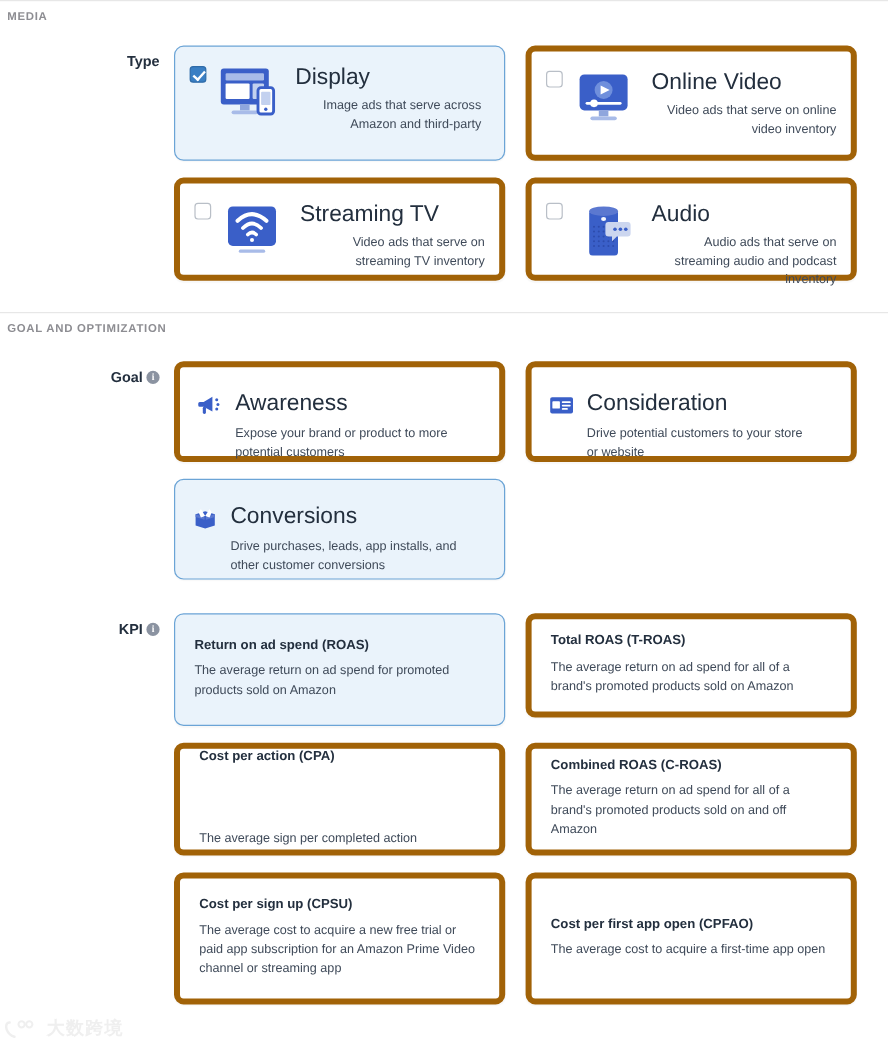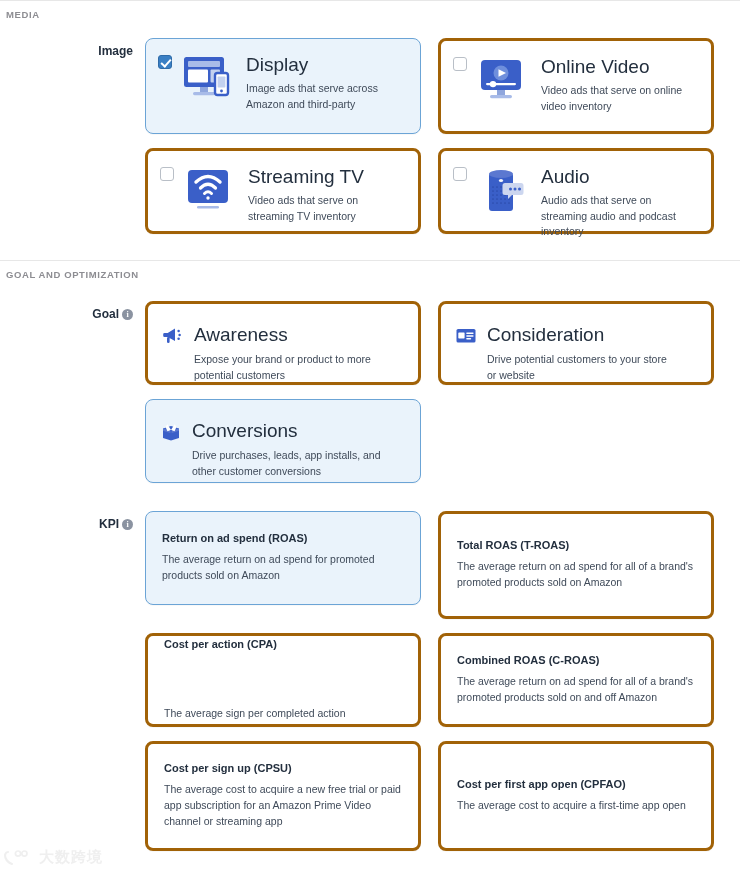--- a/index.html
+++ b/index.html
@@ -69,21 +69,21 @@
     flex: 1 1 auto;
     display: flex;
     flex-wrap: wrap;
     gap: 14px 17px;
   }
 
   
   .card {
     width: 276px;
     background: #ffffff;
-    border: 3px solid #a16207;
+    border: 5px solid #a16207;
     border-radius: 8px;
     box-shadow: 0 1px 1px rgba(16,22,26,0.03);
     position: relative;
   }
   .card.selected {
     background: #eaf3fb;
     border: 1px solid #6ba4d6;
   }
 
   
@@ -134,20 +134,21 @@
     color: #232f3e;
     font-weight: 400;
     line-height: 1.15;
     margin-bottom: 5px;
   }
   .media-desc {
     font-size: 10.5px;
     color: #3f4a59;
     line-height: 1.5;
     max-width: 155px;
+    text-align: right;
   }
 
   
   .goal-card {
     height: 84px;
     padding: 20px 14px 12px 14px;
     display: flex;
     align-items: flex-start;
   }
   .goal-icon {
@@ -213,21 +214,21 @@
 </head>
 <body>
 
 <div class="page">
 
   <div class="section-rule"></div>
   <div class="section-label">MEDIA</div>
 
   <div class="field-row" style="margin-top:18px;">
     <div class="field-label-col">
-      <span>Image</span>
+      <span>Type</span>
     </div>
     <div class="cards-col" style="max-width:570px;">
 
       <div class="card media-card selected">
         <div class="cb checked"></div>
         <div class="media-icon">
           <svg width="56" height="52" viewBox="0 0 56 52">
             <rect x="4" y="4" width="40" height="30" rx="2.5" fill="#3a5fc8"></rect>
             <rect x="8" y="8" width="32" height="6" rx="1" fill="#a8bbe8"></rect>
             <rect x="8" y="16.5" width="20" height="13" rx="1" fill="#ffffff"></rect>
@@ -395,21 +396,21 @@
     <div class="field-label-col">
       <span>KPI</span><span class="info-icon">i</span>
     </div>
     <div class="cards-col" style="max-width:570px;">
 
       <div class="card kpi-card selected" style="height:94px;">
         <div class="kpi-title">Return on ad spend (ROAS)</div>
         <div class="kpi-desc">The average return on ad spend for promoted products sold on Amazon</div>
       </div>
 
-      <div class="card kpi-card" style="height:108px;">
+      <div class="card kpi-card" style="height:87px;">
         <div class="kpi-title">Total ROAS (T-ROAS)</div>
         <div class="kpi-desc">The average return on ad spend for all of a brand's promoted products sold on Amazon</div>
       </div>
 
       <div class="card kpi-card" style="height:94px;gap:48px;">
         <div class="kpi-title">Cost per action (CPA)</div>
         <div class="kpi-desc">The average sign per completed action</div>
       </div>
 
       <div class="card kpi-card" style="height:94px;">

